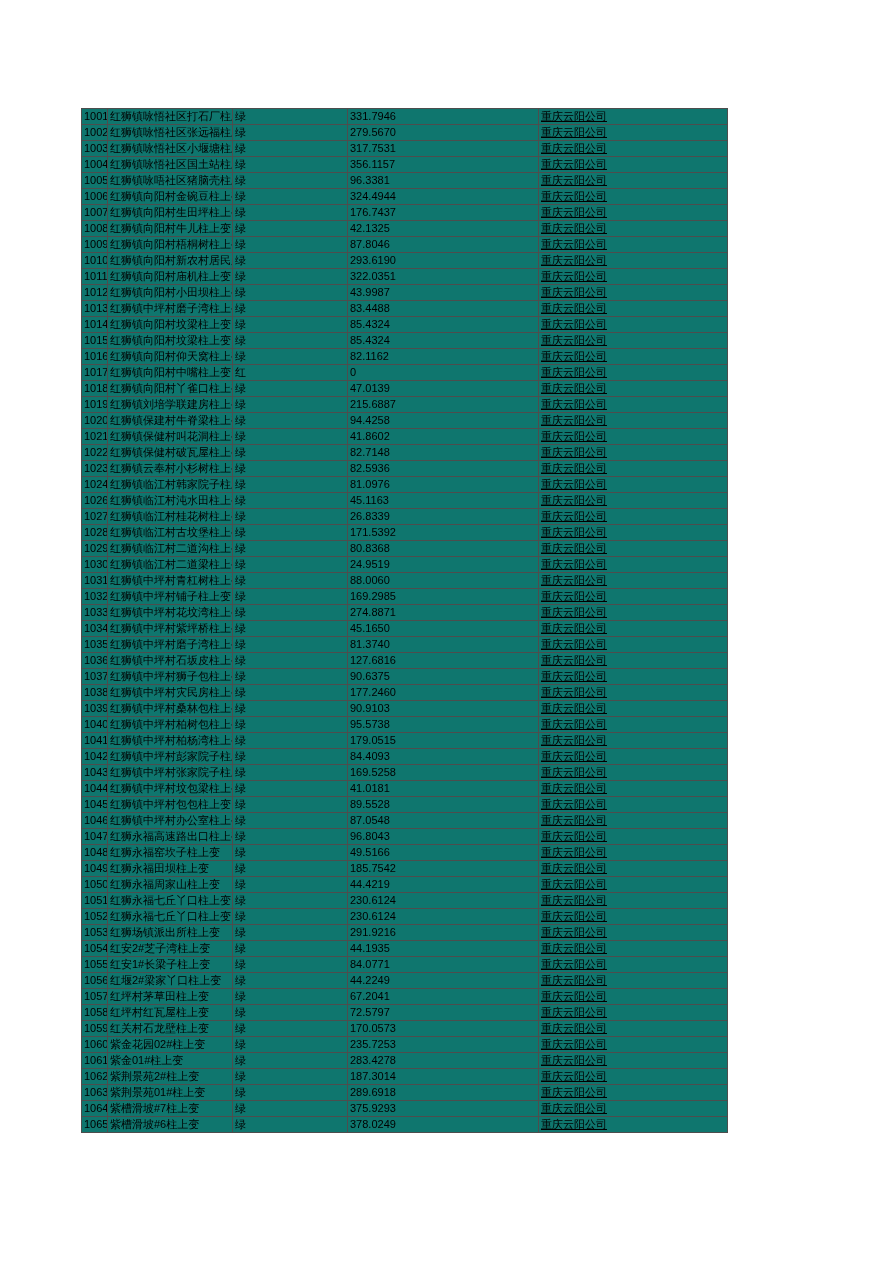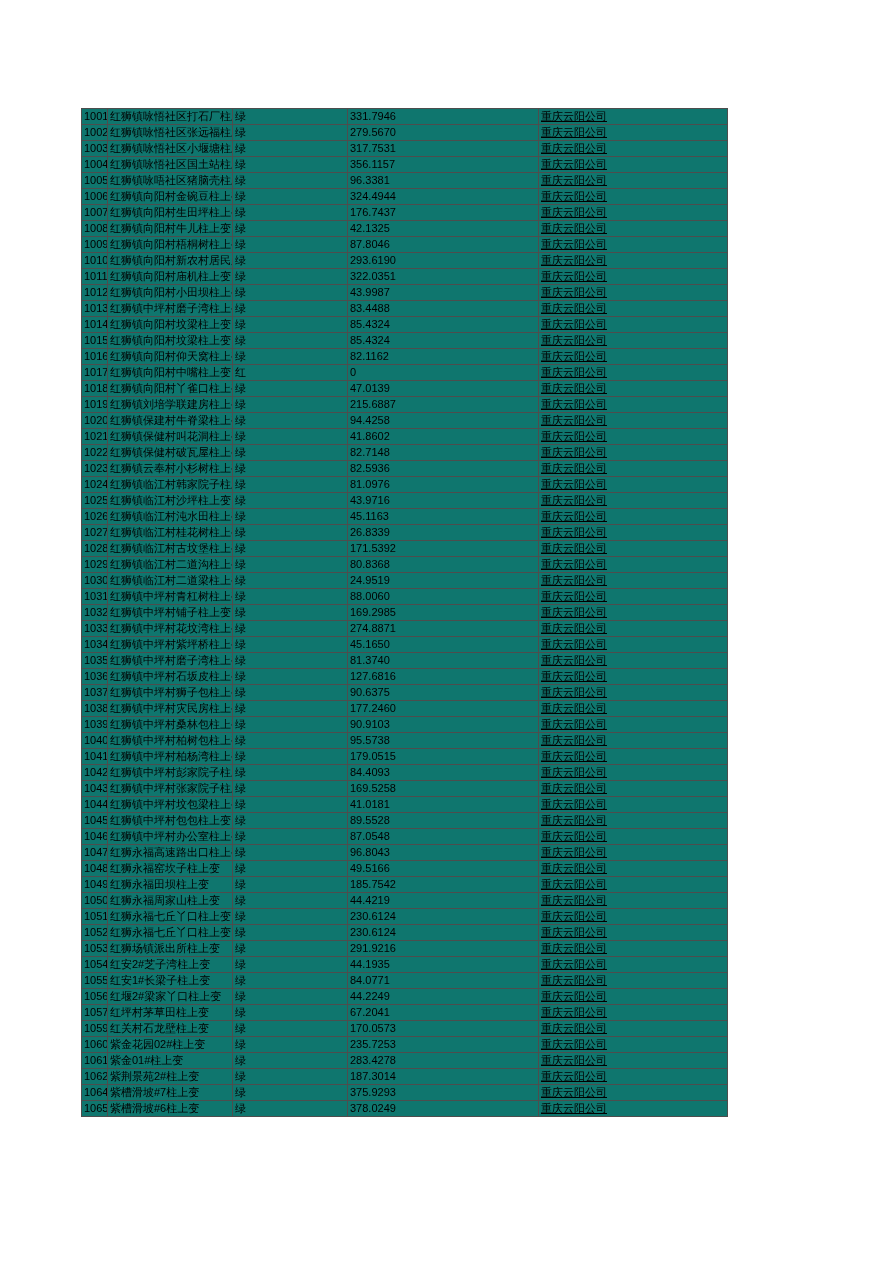--- a/index.html
+++ b/index.html
@@ -232,27 +232,20 @@
           <td class="col-company">重庆云阳公司</td>
         </tr>
         <tr>
           <td class="col-id">1024</td>
           <td class="col-name">红狮镇临江村韩家院子柱上变</td>
           <td class="col-status">绿</td>
           <td class="col-value">81.0976</td>
           <td class="col-company">重庆云阳公司</td>
         </tr>
         <tr>
-          <td class="col-id">1025</td>
-          <td class="col-name">红狮镇临江村沙坪柱上变</td>
-          <td class="col-status">绿</td>
-          <td class="col-value">43.9716</td>
-          <td class="col-company">重庆云阳公司</td>
-        </tr>
-        <tr>
           <td class="col-id">1026</td>
           <td class="col-name">红狮镇临江村沌水田柱上变</td>
           <td class="col-status">绿</td>
           <td class="col-value">45.1163</td>
           <td class="col-company">重庆云阳公司</td>
         </tr>
         <tr>
           <td class="col-id">1027</td>
           <td class="col-name">红狮镇临江村桂花树柱上变</td>
           <td class="col-status">绿</td>
@@ -463,20 +456,27 @@
           <td class="col-company">重庆云阳公司</td>
         </tr>
         <tr>
           <td class="col-id">1057</td>
           <td class="col-name">红坪村茅草田柱上变</td>
           <td class="col-status">绿</td>
           <td class="col-value">67.2041</td>
           <td class="col-company">重庆云阳公司</td>
         </tr>
         <tr>
+          <td class="col-id">1058</td>
+          <td class="col-name">红坪村红瓦屋柱上变</td>
+          <td class="col-status">绿</td>
+          <td class="col-value">72.5797</td>
+          <td class="col-company">重庆云阳公司</td>
+        </tr>
+        <tr>
           <td class="col-id">1059</td>
           <td class="col-name">红关村石龙壁柱上变</td>
           <td class="col-status">绿</td>
           <td class="col-value">170.0573</td>
           <td class="col-company">重庆云阳公司</td>
         </tr>
         <tr>
           <td class="col-id">1060</td>
           <td class="col-name">紫金花园02#柱上变</td>
           <td class="col-status">绿</td>
@@ -488,20 +488,27 @@
           <td class="col-name">紫金01#柱上变</td>
           <td class="col-status">绿</td>
           <td class="col-value">283.4278</td>
           <td class="col-company">重庆云阳公司</td>
         </tr>
         <tr>
           <td class="col-id">1062</td>
           <td class="col-name">紫荆景苑2#柱上变</td>
           <td class="col-status">绿</td>
           <td class="col-value">187.3014</td>
+          <td class="col-company">重庆云阳公司</td>
+        </tr>
+        <tr>
+          <td class="col-id">1063</td>
+          <td class="col-name">紫荆景苑01#柱上变</td>
+          <td class="col-status">绿</td>
+          <td class="col-value">289.6918</td>
           <td class="col-company">重庆云阳公司</td>
         </tr>
         <tr>
           <td class="col-id">1064</td>
           <td class="col-name">紫槽滑坡#7柱上变</td>
           <td class="col-status">绿</td>
           <td class="col-value">375.9293</td>
           <td class="col-company">重庆云阳公司</td>
         </tr>
         <tr>

